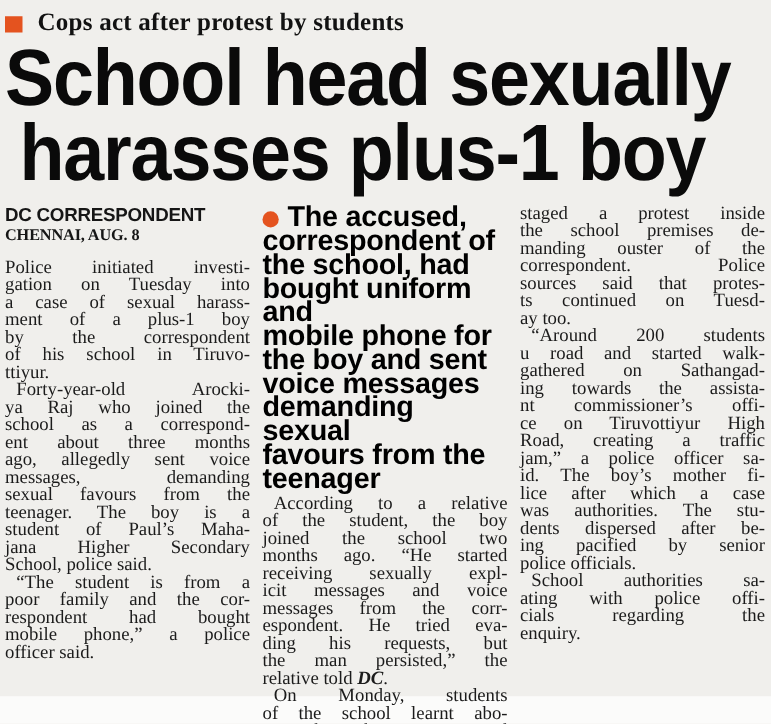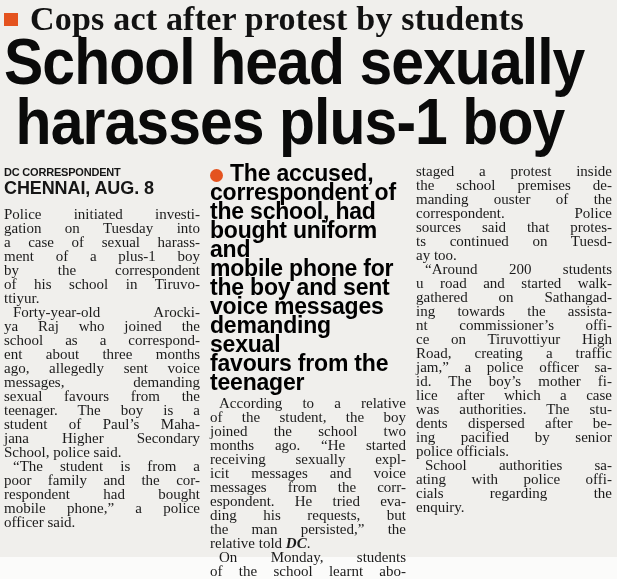--- a/index.html
+++ b/index.html
@@ -30,21 +30,21 @@
   }
   .kicker-square {
     width: 14px;
     height: 13px;
     margin: 1px 12px 0 0;
     flex: 0 0 auto;
   }
   .kicker-text {
     font-family: "Liberation Serif", serif;
     font-weight: bold;
-    font-size: 34px;
+    font-size: 20px;
     letter-spacing: 0.2px;
     color: #121212;
     white-space: nowrap;
   }
   .headline {
     margin-top: 0px;
     font-family: "Liberation Sans", sans-serif;
     font-weight: bold;
     color: #0a0a0a;
     text-align: right;
@@ -61,30 +61,30 @@
     display: flex;
     margin-top: 12px;
   }
   .col { width: 196px; flex: 0 0 auto; }
   .col + .col { margin-left: 10px; }
 
   .byline-block { margin-bottom: 12px; }
   .byline {
     font-family: "Liberation Sans", sans-serif;
     font-weight: bold;
-    font-size: 11px;
+    font-size: 15px;
     line-height: 17px;
     letter-spacing: -0.2px;
     color: #161616;
     white-space: nowrap;
   }
   .dateline {
-    font-family: Liberation Sans, sans-serif;
-    font-weight: bold;
-    font-size: 18px;
+    font-family: Liberation Serif, serif;
+    font-weight: bold;
+    font-size: 13px;
     line-height: 14px;
     letter-spacing: -0.1px;
     color: #161616;
   }
   .pullquote {
     font-family: "Liberation Sans", sans-serif;
     font-weight: bold;
     font-size: 23px;
     line-height: 19px;
     color: #000000;

